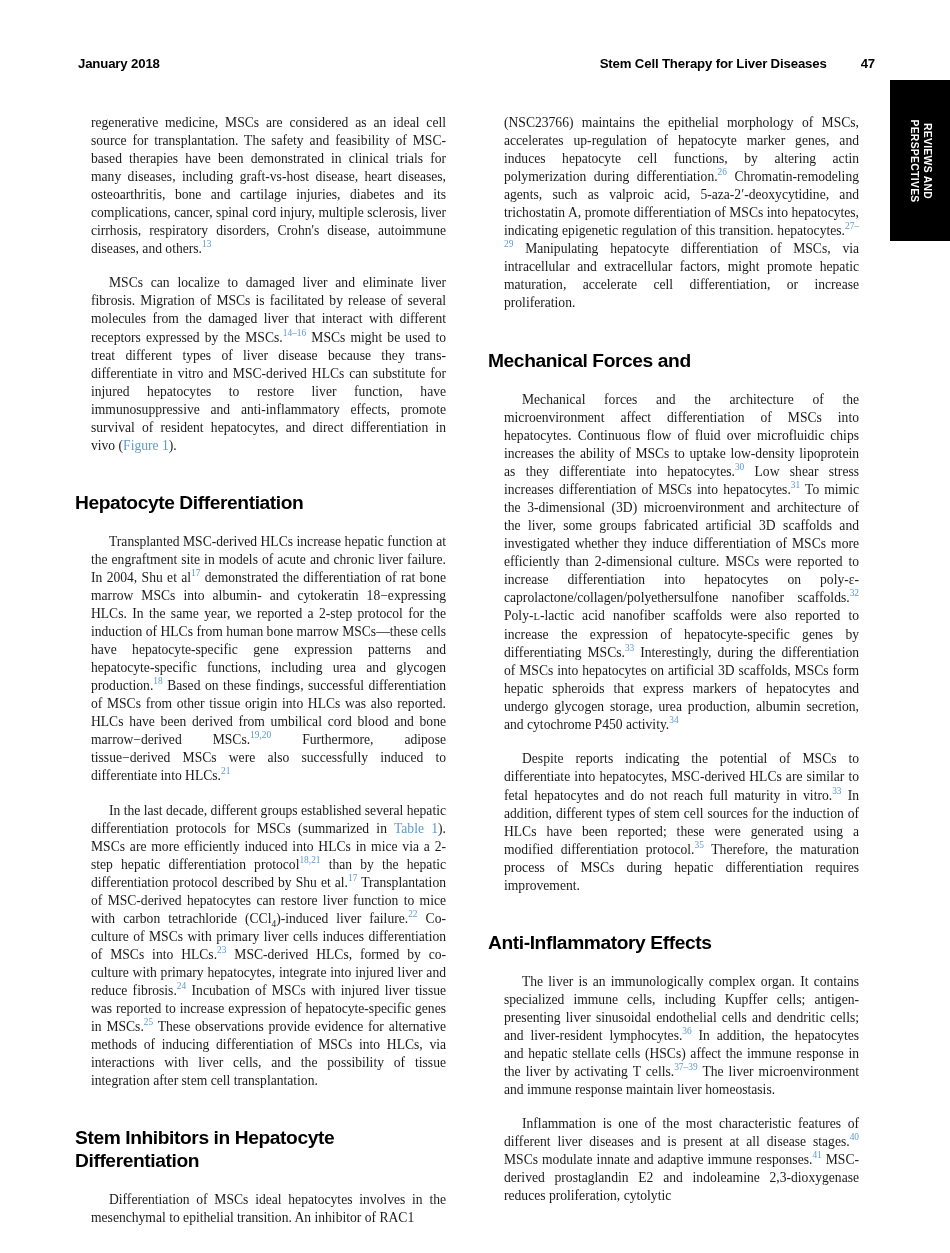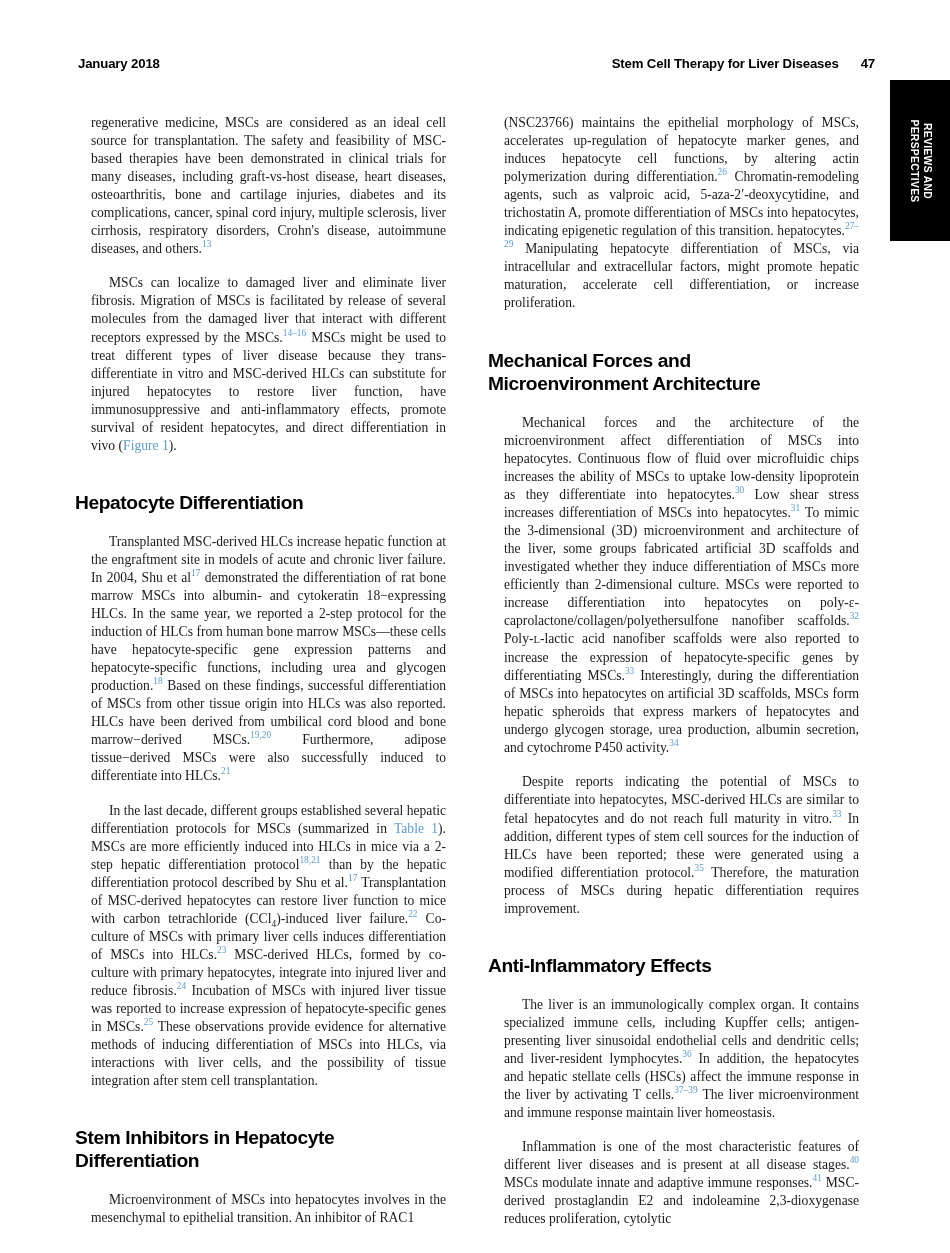--- a/index.html
+++ b/index.html
@@ -35,21 +35,21 @@
     font-size: 13.2px;
     letter-spacing: -0.15px;
     color: #000;
     display: flex;
     align-items: flex-start;
     justify-content: space-between;
   }
   .runhead-right {
     display: flex;
     align-items: baseline;
-    gap: 22px;
+    gap: 34px;
   }
 
   
   .edge-tab {
     position: absolute;
     top: 80px;
     left: 890px;
     width: 60px;
     height: 161px;
     background: #000000;
@@ -166,30 +166,30 @@
       <div class="sp-after-head"></div>
 
       <p class="body indent"><span>Transplanted MSC-derived HLCs increase hepatic function at the engraftment site in models of acute and chronic liver failure. In 2004, Shu et al</span><sup class="cite">17</sup><span> demonstrated the differentiation of rat bone marrow MSCs into albumin- and cytokeratin 18−expressing HLCs. In the same year, we reported a 2-step protocol for the induction of HLCs from human bone marrow MSCs—these cells have hepatocyte-specific gene expression patterns and hepatocyte-specific functions, including urea and glycogen production.</span><sup class="cite">18</sup><span> Based on these findings, successful differentiation of MSCs from other tissue origin into HLCs was also reported. HLCs have been derived from umbilical cord blood and bone marrow−derived MSCs.</span><sup class="cite">19,20</sup><span> Furthermore, adipose tissue−derived MSCs were also successfully induced to differentiate into HLCs.</span><sup class="cite">21</sup></p>
 
       <p class="body indent"><span>In the last decade, different groups established several hepatic differentiation protocols for MSCs (summarized in </span><a class="xref" href="#">Table 1</a><span>). MSCs are more efficiently induced into HLCs in mice via a 2-step hepatic differentiation protocol</span><sup class="cite">18,21</sup><span> than by the hepatic differentiation protocol described by Shu et al.</span><sup class="cite">17</sup><span> Transplantation of MSC-derived hepatocytes can restore liver function to mice with carbon tetrachloride (CCl</span><sub class="sb">4</sub><span>)-induced liver failure.</span><sup class="cite">22</sup><span> Co-culture of MSCs with primary liver cells induces differentiation of MSCs into HLCs.</span><sup class="cite">23</sup><span> MSC-derived HLCs, formed by co-culture with primary hepatocytes, integrate into injured liver and reduce fibrosis.</span><sup class="cite">24</sup><span> Incubation of MSCs with injured liver tissue was reported to increase expression of hepatocyte-specific genes in MSCs.</span><sup class="cite">25</sup><span> These observations provide evidence for alternative methods of inducing differentiation of MSCs into HLCs, via interactions with liver cells, and the possibility of tissue integration after stem cell transplantation.</span></p>
 
       <div class="sp-before-head"></div>
       <h2 class="section"><span>Stem Inhibitors in Hepatocyte</span><br><span>Differentiation</span></h2>
       <div class="sp-after-head"></div>
 
-      <p class="body indent"><span>Microenvironment of MSCs into hepatocytes involves in the mesenchymal to epithelial transition. An inhibitor of RAC1</span></p>
+      <p class="body indent"><span>Differentiation of MSCs ideal hepatocytes involves in the mesenchymal to epithelial transition. An inhibitor of RAC1</span></p>
 
     </div>
 
     <div class="col col-right">
 
       <p class="body"><span>(NSC23766) maintains the epithelial morphology of MSCs, accelerates up-regulation of hepatocyte marker genes, and induces hepatocyte cell functions, by altering actin polymerization during differentiation.</span><sup class="cite">26</sup><span> Chromatin-remodeling agents, such as valproic acid, 5-aza-2′-deoxycytidine, and trichostatin A, promote differentiation of MSCs into hepatocytes, indicating epigenetic regulation of this transition. hepatocytes.</span><sup class="cite">27–29</sup><span> Manipulating hepatocyte differentiation of MSCs, via intracellular and extracellular factors, might promote hepatic maturation, accelerate cell differentiation, or increase proliferation.</span></p>
 
       <div class="sp-before-head"></div>
-      <h2 class="section"><span>Mechanical Forces and</span><br><span>Microenvironment Architecture</span></h2>
+      <h2 class="section"><span>Mechanical Forces and</span><br></h2>
       <div class="sp-after-head"></div>
 
       <p class="body indent"><span>Mechanical forces and the architecture of the microenvironment affect differentiation of MSCs into hepatocytes. Continuous flow of fluid over microfluidic chips increases the ability of MSCs to uptake low-density lipoprotein as they differentiate into hepatocytes.</span><sup class="cite">30</sup><span> Low shear stress increases differentiation of MSCs into hepatocytes.</span><sup class="cite">31</sup><span> To mimic the 3-dimensional (3D) microenvironment and architecture of the liver, some groups fabricated artificial 3D scaffolds and investigated whether they induce differentiation of MSCs more efficiently than 2-dimensional culture. MSCs were reported to increase differentiation into hepatocytes on poly-ε-caprolactone/collagen/polyethersulfone nanofiber scaffolds.</span><sup class="cite">32</sup><span> Poly-</span><span class="smallcap">l</span><span>-lactic acid nanofiber scaffolds were also reported to increase the expression of hepatocyte-specific genes by differentiating MSCs.</span><sup class="cite">33</sup><span> Interestingly, during the differentiation of MSCs into hepatocytes on artificial 3D scaffolds, MSCs form hepatic spheroids that express markers of hepatocytes and undergo glycogen storage, urea production, albumin secretion, and cytochrome P450 activity.</span><sup class="cite">34</sup></p>
 
       <p class="body indent"><span>Despite reports indicating the potential of MSCs to differentiate into hepatocytes, MSC-derived HLCs are similar to fetal hepatocytes and do not reach full maturity in vitro.</span><sup class="cite">33</sup><span> In addition, different types of stem cell sources for the induction of HLCs have been reported; these were generated using a modified differentiation protocol.</span><sup class="cite">35</sup><span> Therefore, the maturation process of MSCs during hepatic differentiation requires improvement.</span></p>
 
       <div class="sp-before-head"></div>
       <h2 class="section">Anti-Inflammatory Effects</h2>
       <div class="sp-after-head"></div>
 

